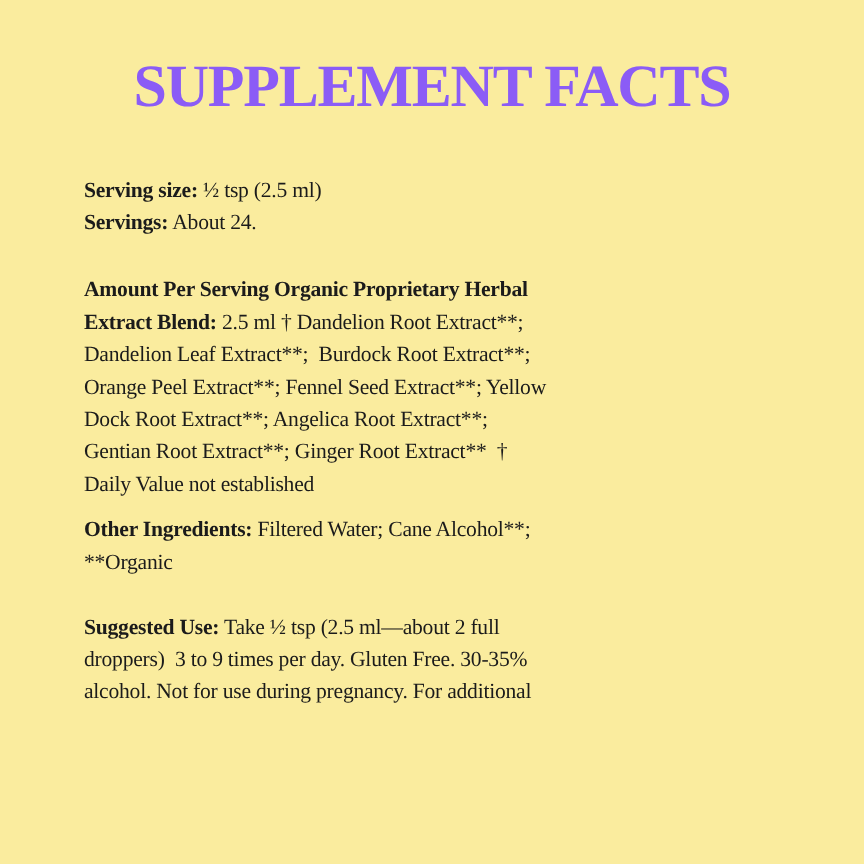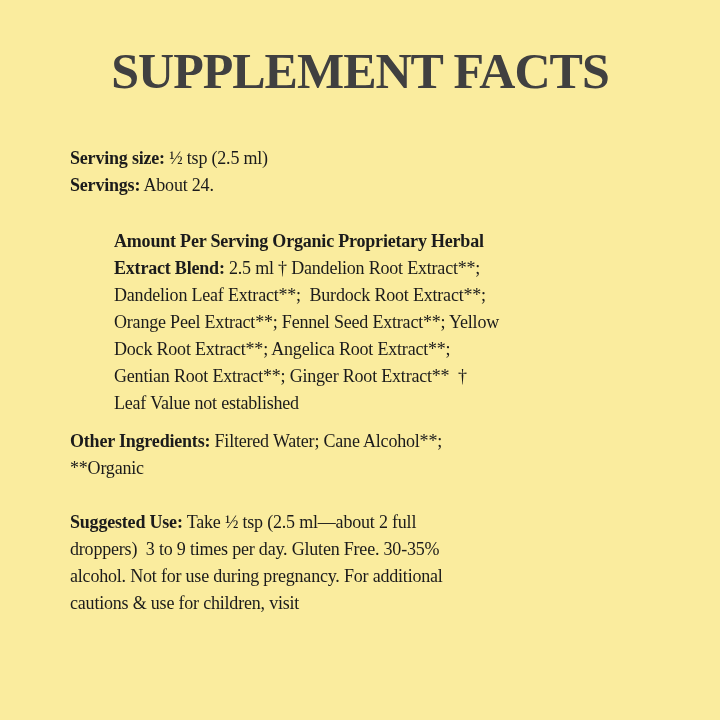--- a/index.html
+++ b/index.html
@@ -17,64 +17,63 @@
     box-sizing: border-box;
   }
   .title {
     margin: 0;
     padding-top: 44px;
     text-align: center;
     font-size: 50px;
     line-height: 1.1;
     font-weight: 700;
     letter-spacing: -1px;
-    color: #404040;
+    color: #8b5cf6;
   }
   .content {
     padding: 0 70px 0 70px;
   }
   .sec {
     font-size: 18px;
     line-height: 27px;
     letter-spacing: -0.2px;
   }
   .sec .line {
     white-space: pre;      
   }
   .sec .run-bold {
     font-weight: 700;
   }
   .sec-serving   { margin-top: 46px; }
-  .sec-blend     { margin-top: 29px; margin-left: 44px; }
+  .sec-blend     { margin-top: 29px; }
   .sec-other     { margin-top: 11px; }
   .sec-suggested { margin-top: 27px; }
 </style>
 </head>
 <body>
 
 <div class="label" style="background: rgb(250, 236, 158); color: rgb(27, 27, 27);">
   <h1 class="title">SUPPLEMENT FACTS</h1>
   <div class="content">
     <div class="sec sec-serving">
         <div class="line"><span class="run-bold">Serving size:</span><span class="run"> ½ tsp (2.5 ml)</span></div>
         <div class="line"><span class="run-bold">Servings:</span><span class="run"> About 24.</span></div>
       </div>
     <div class="sec sec-blend">
         <div class="line"><span class="run-bold">Amount Per Serving Organic Proprietary Herbal</span></div>
         <div class="line"><span class="run-bold">Extract Blend:</span><span class="run"> 2.5 ml † Dandelion Root Extract**;</span></div>
         <div class="line"><span class="run">Dandelion Leaf Extract**;  Burdock Root Extract**;</span></div>
         <div class="line"><span class="run">Orange Peel Extract**; Fennel Seed Extract**; Yellow</span></div>
         <div class="line"><span class="run">Dock Root Extract**; Angelica Root Extract**;</span></div>
         <div class="line"><span class="run">Gentian Root Extract**; Ginger Root Extract**  †</span></div>
-        <div class="line"><span class="run">Leaf Value not established</span></div>
+        <div class="line"><span class="run">Daily Value not established</span></div>
       </div>
     <div class="sec sec-other">
         <div class="line"><span class="run-bold">Other Ingredients:</span><span class="run"> Filtered Water; Cane Alcohol**;</span></div>
         <div class="line"><span class="run">**Organic</span></div>
       </div>
     <div class="sec sec-suggested">
         <div class="line"><span class="run-bold">Suggested Use:</span><span class="run"> Take ½ tsp (2.5 ml—about 2 full</span></div>
         <div class="line"><span class="run">droppers)  3 to 9 times per day. Gluten Free. 30-35%</span></div>
         <div class="line"><span class="run">alcohol. Not for use during pregnancy. For additional</span></div>
-        <div class="line"><span class="run">cautions &amp; use for children, visit</span></div>
       </div>
   </div>
 </div>
 
 </body></html>

